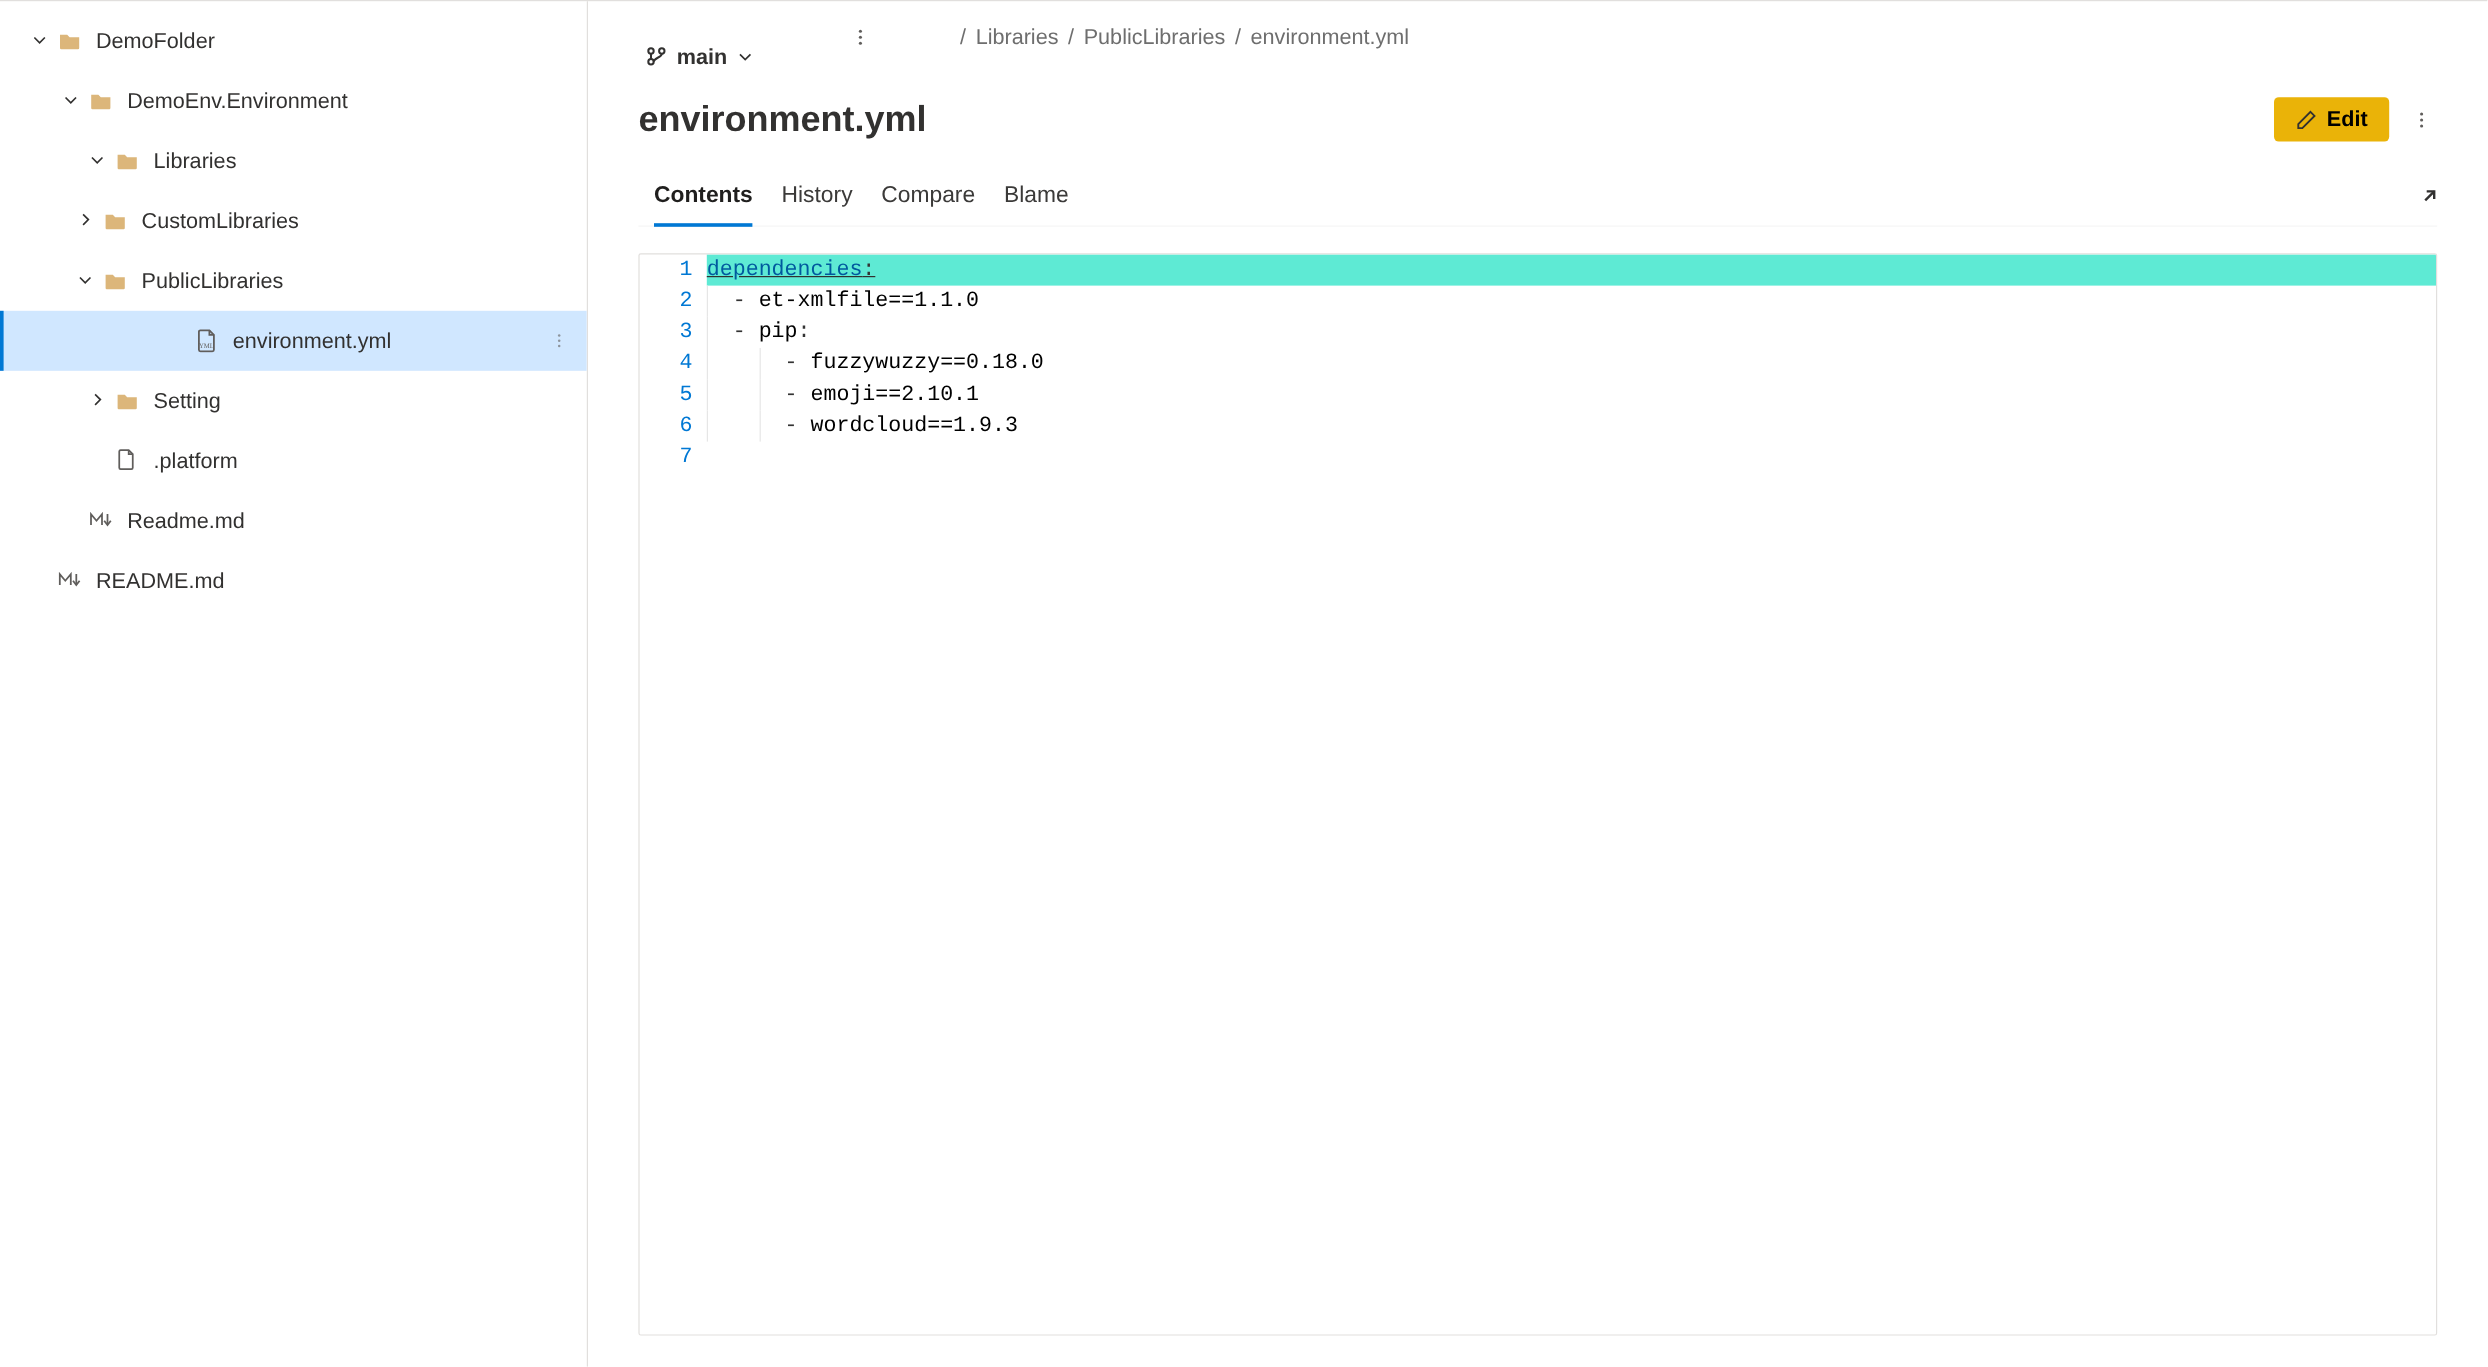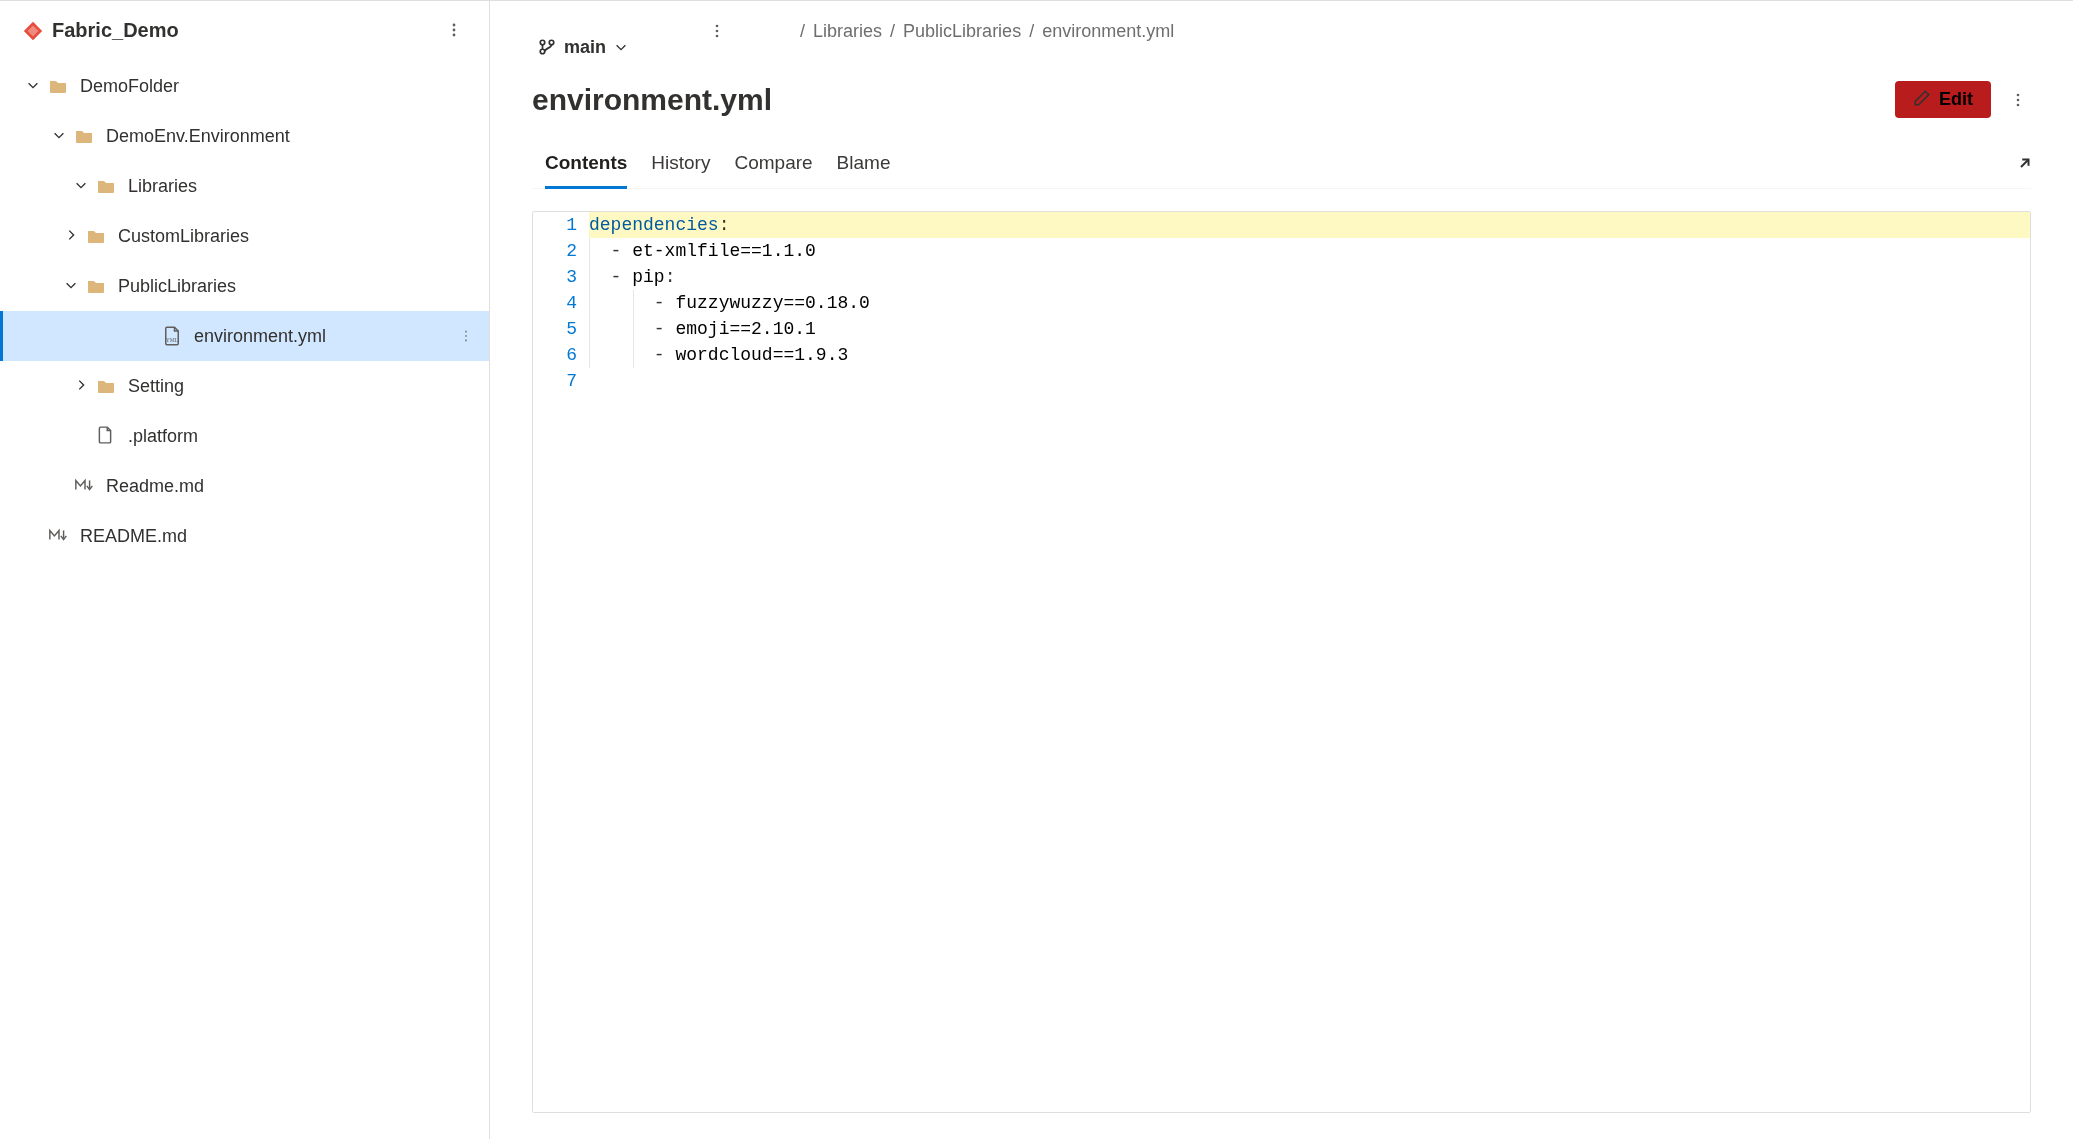--- a/index.html
+++ b/index.html
@@ -134,23 +134,23 @@
     margin-top: 20px;
   }
   .title-row h1 {
     font-size: 30px;
     font-weight: 600;
     margin: 0;
     flex: 1;
   }
   .edit-btn {
     display:flex;
-    align-items:flex-start;
+    align-items:center;
     gap:8px;
-    background:#b91c1c;
+    background:#eab308;
     border:none;
     border-radius:4px;
     padding: 8px 18px;
     font-size:18px;
     font-weight:600;
     cursor:pointer;
   }
   .tabs-row {
     display:flex;
     align-items:center;
@@ -202,21 +202,21 @@
     color:#0078d4;
     user-select:none;
     flex-shrink:0;
   }
   .ct {
     flex:1;
     white-space: pre;
     padding-left:0;
     position:relative;
   }
-  .code-line.first .ct { background:#fef9c3; }
+  .code-line.first .ct { background:#5eead4;text-decoration:underline; }
   .guide .ct::before {
     content:"";
     position:absolute;
     left:0;
     top:0;
     bottom:0;
     border-left:1px solid #e6e6e6;
   }
   .guide2 .ct::after {
     content:"";
@@ -229,36 +229,20 @@
   .tok-key { color:#005a9e; }
   .tok-str { color:#000000; }
   .tok-p   { color:#333; }
 </style>
 </head>
 <body>
 
 <div class="app">
 
   <aside class="sidebar">
-    <div class="repo-header">
-      <span class="repo-icon">
-        <svg viewBox="0 0 24 24" width="22" height="22">
-            <path fill="#e74c3c" d="M12 2 L22 12 L12 22 L2 12 Z"></path>
-            <path fill="#fff" d="M12 6 L18 12 L12 18 L6 12 Z" opacity="0.35"></path>
-          </svg>
-      </span>
-      <span class="repo-title">Fabric_Demo</span>
-      <span class="more-btn">
-        <svg width="16" height="16" viewBox="0 0 16 16">
-            <circle cx="8" cy="3" r="1.4" fill="#605e5c"></circle>
-            <circle cx="8" cy="8" r="1.4" fill="#605e5c"></circle>
-            <circle cx="8" cy="13" r="1.4" fill="#605e5c"></circle>
-          </svg>
-      </span>
-    </div>
     <div id="tree">
         <div class="tree-row indent-0">
           <span class="tree-chevron">
             <svg width="14" height="14" viewBox="0 0 16 16">
               <path d="M3 6 L8 11 L13 6" fill="none" stroke="#323130" stroke-width="1.6" transform="rotate(0 8 8)"></path>
             </svg>
           </span>
           <span class="tree-icon">
             <svg width="20" height="20" viewBox="0 0 20 20">
               <path fill="#dcb67a" d="M2 5 h6 l2 2 h8 v9 a1 1 0 0 1 -1 1 H3 a1 1 0 0 1 -1 -1 Z"></path>

